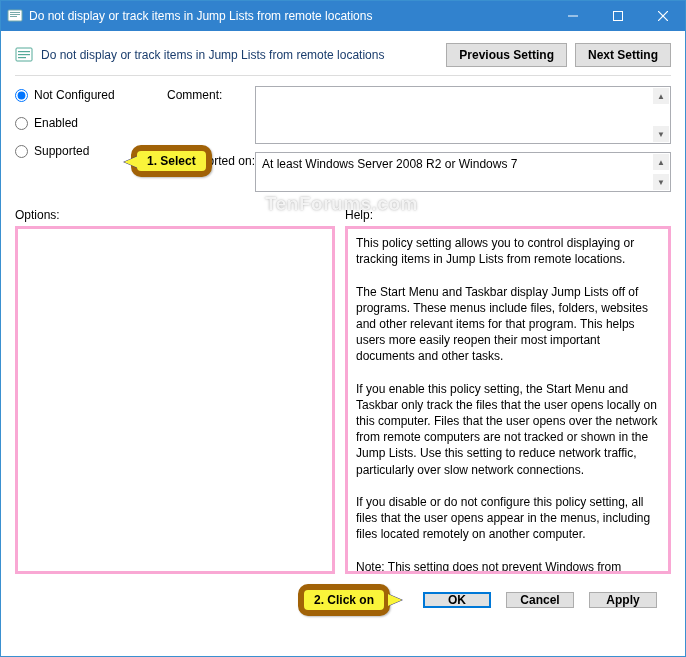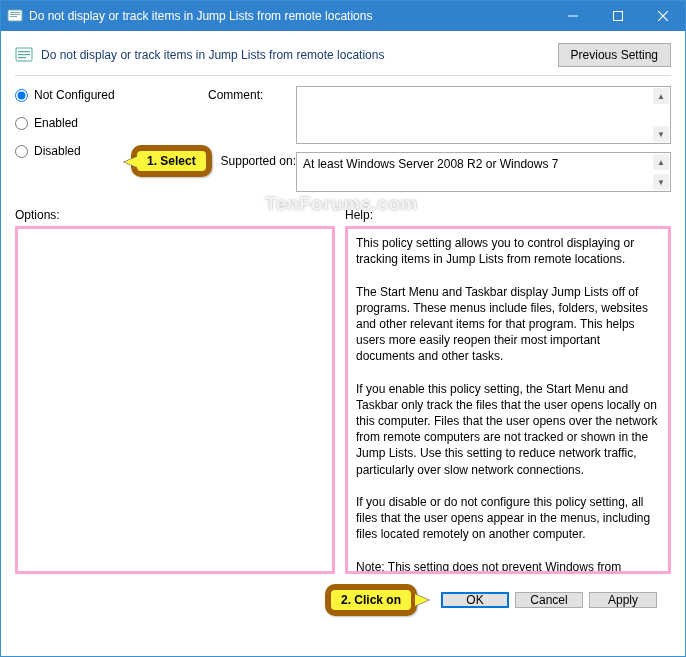--- a/index.html
+++ b/index.html
@@ -6,46 +6,46 @@
 body { font-family: "Segoe UI", Tahoma, sans-serif; font-size: 12px; background: #fff; width: 686px; height: 657px; overflow: hidden; border: 1px solid #3a90d0; }
 .titlebar { background: #3182ce; height: 30px; display: flex; align-items: center; color: #fff; }
 .titlebar .icon { margin: 0 6px; display: flex; align-items: center; }
 .titlebar .title { flex: 1; font-size: 12px; }
 .titlebar .wbtn { width: 45px; height: 30px; display: flex; align-items: center; justify-content: center; color: #fff; }
 .content { padding: 12px 14px 10px 14px; }
 .header-row { display: flex; align-items: center; margin-bottom: 8px; }
 .header-row .policy-icon { width: 18px; height: 18px; margin-right: 8px; display: flex; align-items: center; }
 .header-row .policy-title { flex: 1; color: #1a3d6d; font-size: 12px; }
 .nav-buttons { display: flex; gap: 8px; margin-left: auto; }
-.btn { background: #e1e1e1; border: 1px solid #adadad; padding: 4px 12px; font-size: 12px; min-width: 88px; text-align: center; cursor: pointer; }
+.btn { background: #e1e1e1; border: 1px solid #adadad; padding: 4px 12px; font-size: 12px; min-width: 88px; text-align: center; cursor: pointer; font-weight: bold; }
 .btn-small { min-width: 68px; padding: 0 10px; }
 .btn-default { border: 1px solid #0078d7; box-shadow: inset 0 0 0 1px #0078d7; }
 .divider { border: none; border-top: 1px solid #ddd; margin: 6px 0 10px 0; }
 .config-area { display: flex; gap: 12px; }
 .radio-col { width: 140px; }
 .radio-item { display: flex; align-items: center; margin-bottom: 10px; height: 18px; }
 .radio-item input { margin-right: 6px; }
 .fields-col { flex: 1; }
-.field-row { display: flex; margin-bottom: 8px; align-items: flex-start; margin-left: 41px; }
+.field-row { display: flex; margin-bottom: 8px; align-items: flex-start; }
 .field-label { width: 88px; padding-top: 2px; }
 .textbox { flex: 1; border: 1px solid #abadb3; background: #fff; position: relative; }
 .textbox.comment { height: 58px; }
 .textbox.supported { height: 40px; display: flex; align-items: flex-start; padding: 4px 20px 4px 6px; }
 .scroll-arrow { position: absolute; right: 1px; width: 16px; height: 16px; background: #f0f0f0; display: flex; align-items: center; justify-content: center; font-size: 8px; color: #606060; }
 .scroll-arrow.up { top: 1px; }
 .scroll-arrow.down { bottom: 1px; }
 .lower { display: flex; gap: 10px; margin-top: 8px; }
 .panel-col { display: flex; flex-direction: column; }
 .panel-label { margin-bottom: 4px; }
 .panel { border: 3px solid #f9a8d4; background: #fff; padding: 6px 8px; overflow: hidden; line-height: 1.35; }
 .options-col { width: 320px; }
 .help-col { flex: 1; }
 .options-panel { height: 348px; }
 .help-panel { height: 348px; font-size: 12px; white-space: pre-line; }
-.footer { display: flex; justify-content: flex-end; gap: 6px; padding: 10px 14px 0 0; align-items: center; }
+.footer { display: flex; justify-content: flex-end; gap: 15px; padding: 10px 14px 0 0; align-items: center; }
 .callout { background: #faf43a; border: 6px solid #a16207; border-radius: 10px; padding: 3px 10px; font-weight: bold; font-size: 12px; box-shadow: 1px 1px 2px rgba(0,0,0,.25); display: flex; align-items: center; }
 .callout-1 { position: absolute; left: 130px; top: 114px; z-index: 10; }
 .callout-arrow { width: 0; height: 0; border-top: 6px solid transparent; border-bottom: 6px solid transparent; border-right: 14px solid #faf43a; position: absolute; }
 .callout-1 .callout-arrow { left: -13px; top: 5px; filter: drop-shadow(-1px 0 0 #2a2a8a); }
 .callout-2-wrap { display: flex; align-items: center; margin-right: 6px; position: relative; }
 .callout-2-arrow { width: 0; height: 0; border-top: 6px solid transparent; border-bottom: 6px solid transparent; border-left: 14px solid #faf43a; margin-left: -2px; filter: drop-shadow(1px 0 0 #2a2a8a); }
 .watermark { position: absolute; top: 192px; left: 0; right: 3px; text-align: center; font-size: 19px; font-weight: 600; color: rgba(255,255,255,.85); text-shadow: 0 0 3px rgba(0,0,0,.25), 0 0 1px rgba(0,0,0,.2); pointer-events: none; letter-spacing: .5px; z-index: 20; }
 .rel { position: relative; }
 </style>
 </head>
@@ -85,37 +85,38 @@
       <svg width="18" height="18" viewBox="0 0 18 18">
           <rect x="1" y="2" width="16" height="13" rx="1" fill="#fff" stroke="#5a9" stroke-width="1"></rect>
           <rect x="3" y="5" width="12" height="1.2" fill="#5a9"></rect>
           <rect x="3" y="8" width="12" height="1.2" fill="#5a9"></rect>
           <rect x="3" y="11" width="8" height="1.2" fill="#5a9"></rect>
         </svg>
     </span>
     <span class="policy-title">Do not display or track items in Jump Lists from remote locations</span>
     <div class="nav-buttons">
       <button class="btn">Previous Setting</button>
+      <button class="btn">Next Setting</button>
     </div>
   </div>
   <hr class="divider">
 
   <div class="config-area">
     <div class="radio-col">
       <label class="radio-item">
         <input type="radio" name="state" checked="" style="">
         <span>Not Configured</span>
       </label>
       <label class="radio-item">
         <input type="radio" name="state" style="">
         <span>Enabled</span>
       </label>
       <label class="radio-item">
         <input type="radio" name="state" style="">
-        <span>Disabled</span>
+        <span>Supported</span>
       </label>
     </div>
     <div class="fields-col">
       <div class="field-row">
         <div class="field-label">Comment:</div>
         <div class="textbox comment rel">
           <span></span>
           <div class="scroll-arrow up">▲</div>
           <div class="scroll-arrow down">▼</div>
         </div>

